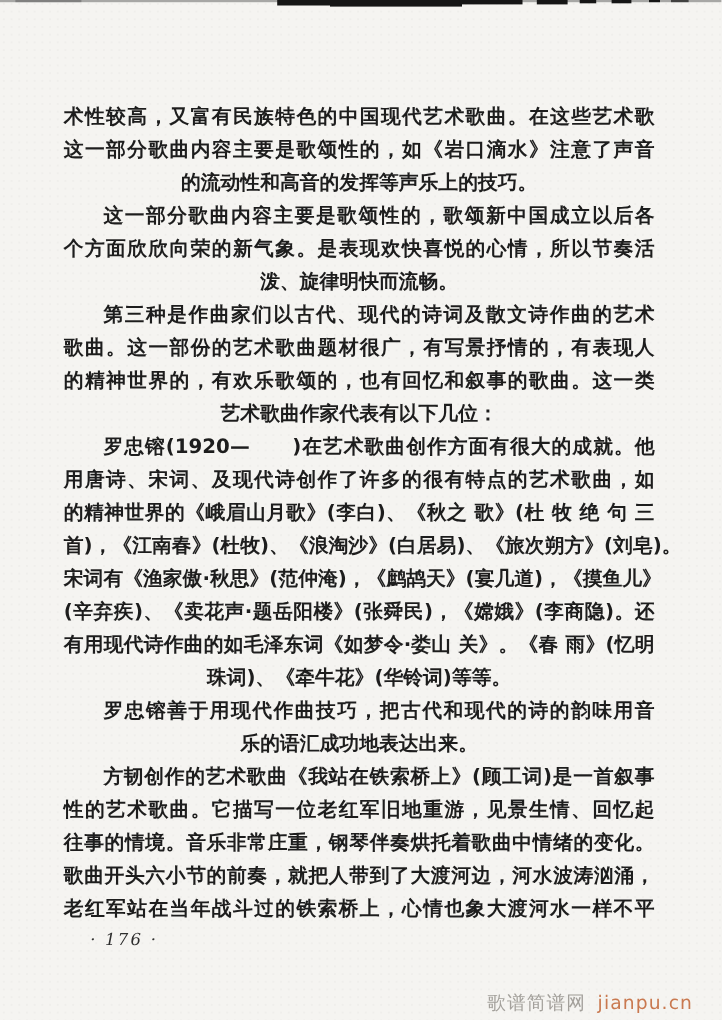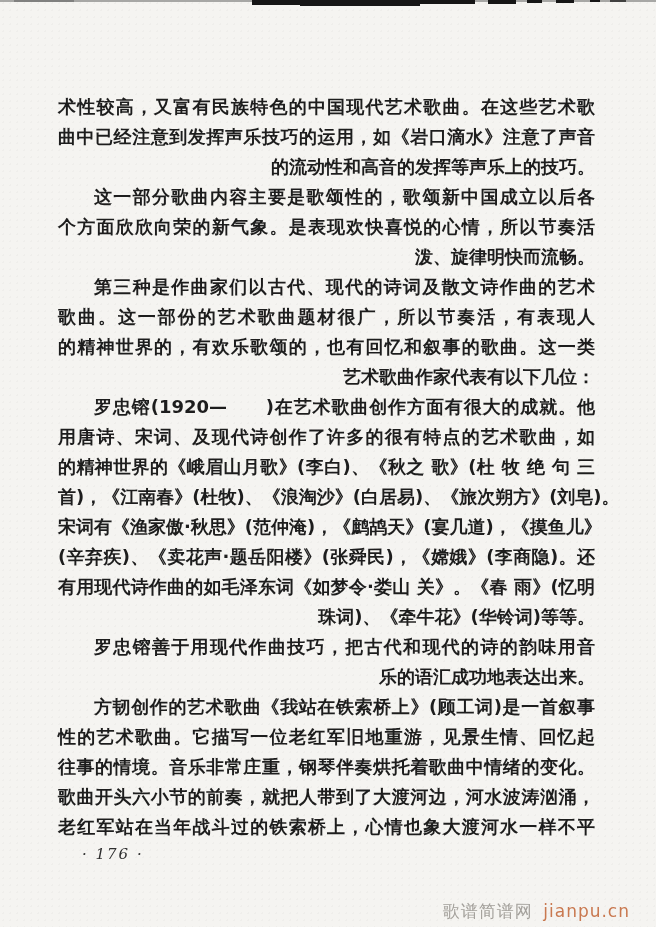--- a/index.html
+++ b/index.html
@@ -33,21 +33,21 @@
     top: 92px;
     width: 537px;
     color: var(--ink, #1d1d1d);
     font-weight: bold;
   }
   .line {
     height: 30px;
     line-height: 30px;
     font-size: 18px;
     white-space: nowrap;
-    text-align: right;
+    text-align: center;
     text-justify: inter-character;
   }
   .line.fill {
     text-align: justify;
     text-align-last: justify;
   }
   .line.indent {
     text-indent: 36px;
   }
 
@@ -85,27 +85,27 @@
 <div class="edge" style="left:300px; top:0; width:120px; height:6px;"></div>
 <div class="edge" style="left:418px; top:0; width:57px; height:4px;"></div>
 <div class="edge" style="left:488px; top:0; width:28px; height:4px;"></div>
 <div class="edge" style="left:527px; top:0; width:15px; height:3px;"></div>
 <div class="edge" style="left:556px; top:0; width:18px; height:3px;"></div>
 <div class="edge" style="left:590px; top:0; width:10px; height:2px;"></div>
 <div class="edge" style="left:610px; top:0; width:16px; height:2px; opacity:.7;"></div>
 
 <div class="text-column">
     <div class="line fill">术性较高，又富有民族特色的中国现代艺术歌曲。在这些艺术歌</div>
-    <div class="line fill">曲中已经注意到发挥声乐技巧的运用，如《岩口滴水》注意了声音</div>
+    <div class="line fill">这一部分歌曲内容主要是歌颂性的，如《岩口滴水》注意了声音</div>
     <div class="line">的流动性和高音的发挥等声乐上的技巧。</div>
     <div class="line indent fill">这一部分歌曲内容主要是歌颂性的，歌颂新中国成立以后各</div>
     <div class="line fill">个方面欣欣向荣的新气象。是表现欢快喜悦的心情，所以节奏活</div>
     <div class="line">泼、旋律明快而流畅。</div>
     <div class="line indent fill">第三种是作曲家们以古代、现代的诗词及散文诗作曲的艺术</div>
-    <div class="line fill">歌曲。这一部份的艺术歌曲题材很广，所以节奏活，有表现人</div>
+    <div class="line fill">歌曲。这一部份的艺术歌曲题材很广，有写景抒情的，有表现人</div>
     <div class="line fill">的精神世界的，有欢乐歌颂的，也有回忆和叙事的歌曲。这一类</div>
     <div class="line">艺术歌曲作家代表有以下几位：</div>
     <div class="line indent fill">罗忠镕(1920—　　)在艺术歌曲创作方面有很大的成就。他</div>
     <div class="line fill">用唐诗、宋词、及现代诗创作了许多的很有特点的艺术歌曲，如</div>
     <div class="line fill">的精神世界的《峨眉山月歌》(李白)、《秋之 歌》(杜 牧 绝 句 三</div>
     <div class="line fill">首)，《江南春》(杜牧)、《浪淘沙》(白居易)、《旅次朔方》(刘皂)。</div>
     <div class="line fill">宋词有《渔家傲·秋思》(范仲淹)，《鹧鸪天》(宴几道)，《摸鱼儿》</div>
     <div class="line fill">(辛弃疾)、《卖花声·题岳阳楼》(张舜民)，《嫦娥》(李商隐)。还</div>
     <div class="line fill">有用现代诗作曲的如毛泽东词《如梦令·娄山 关》。《春 雨》(忆明</div>
     <div class="line">珠词)、《牵牛花》(华铃词)等等。</div>

